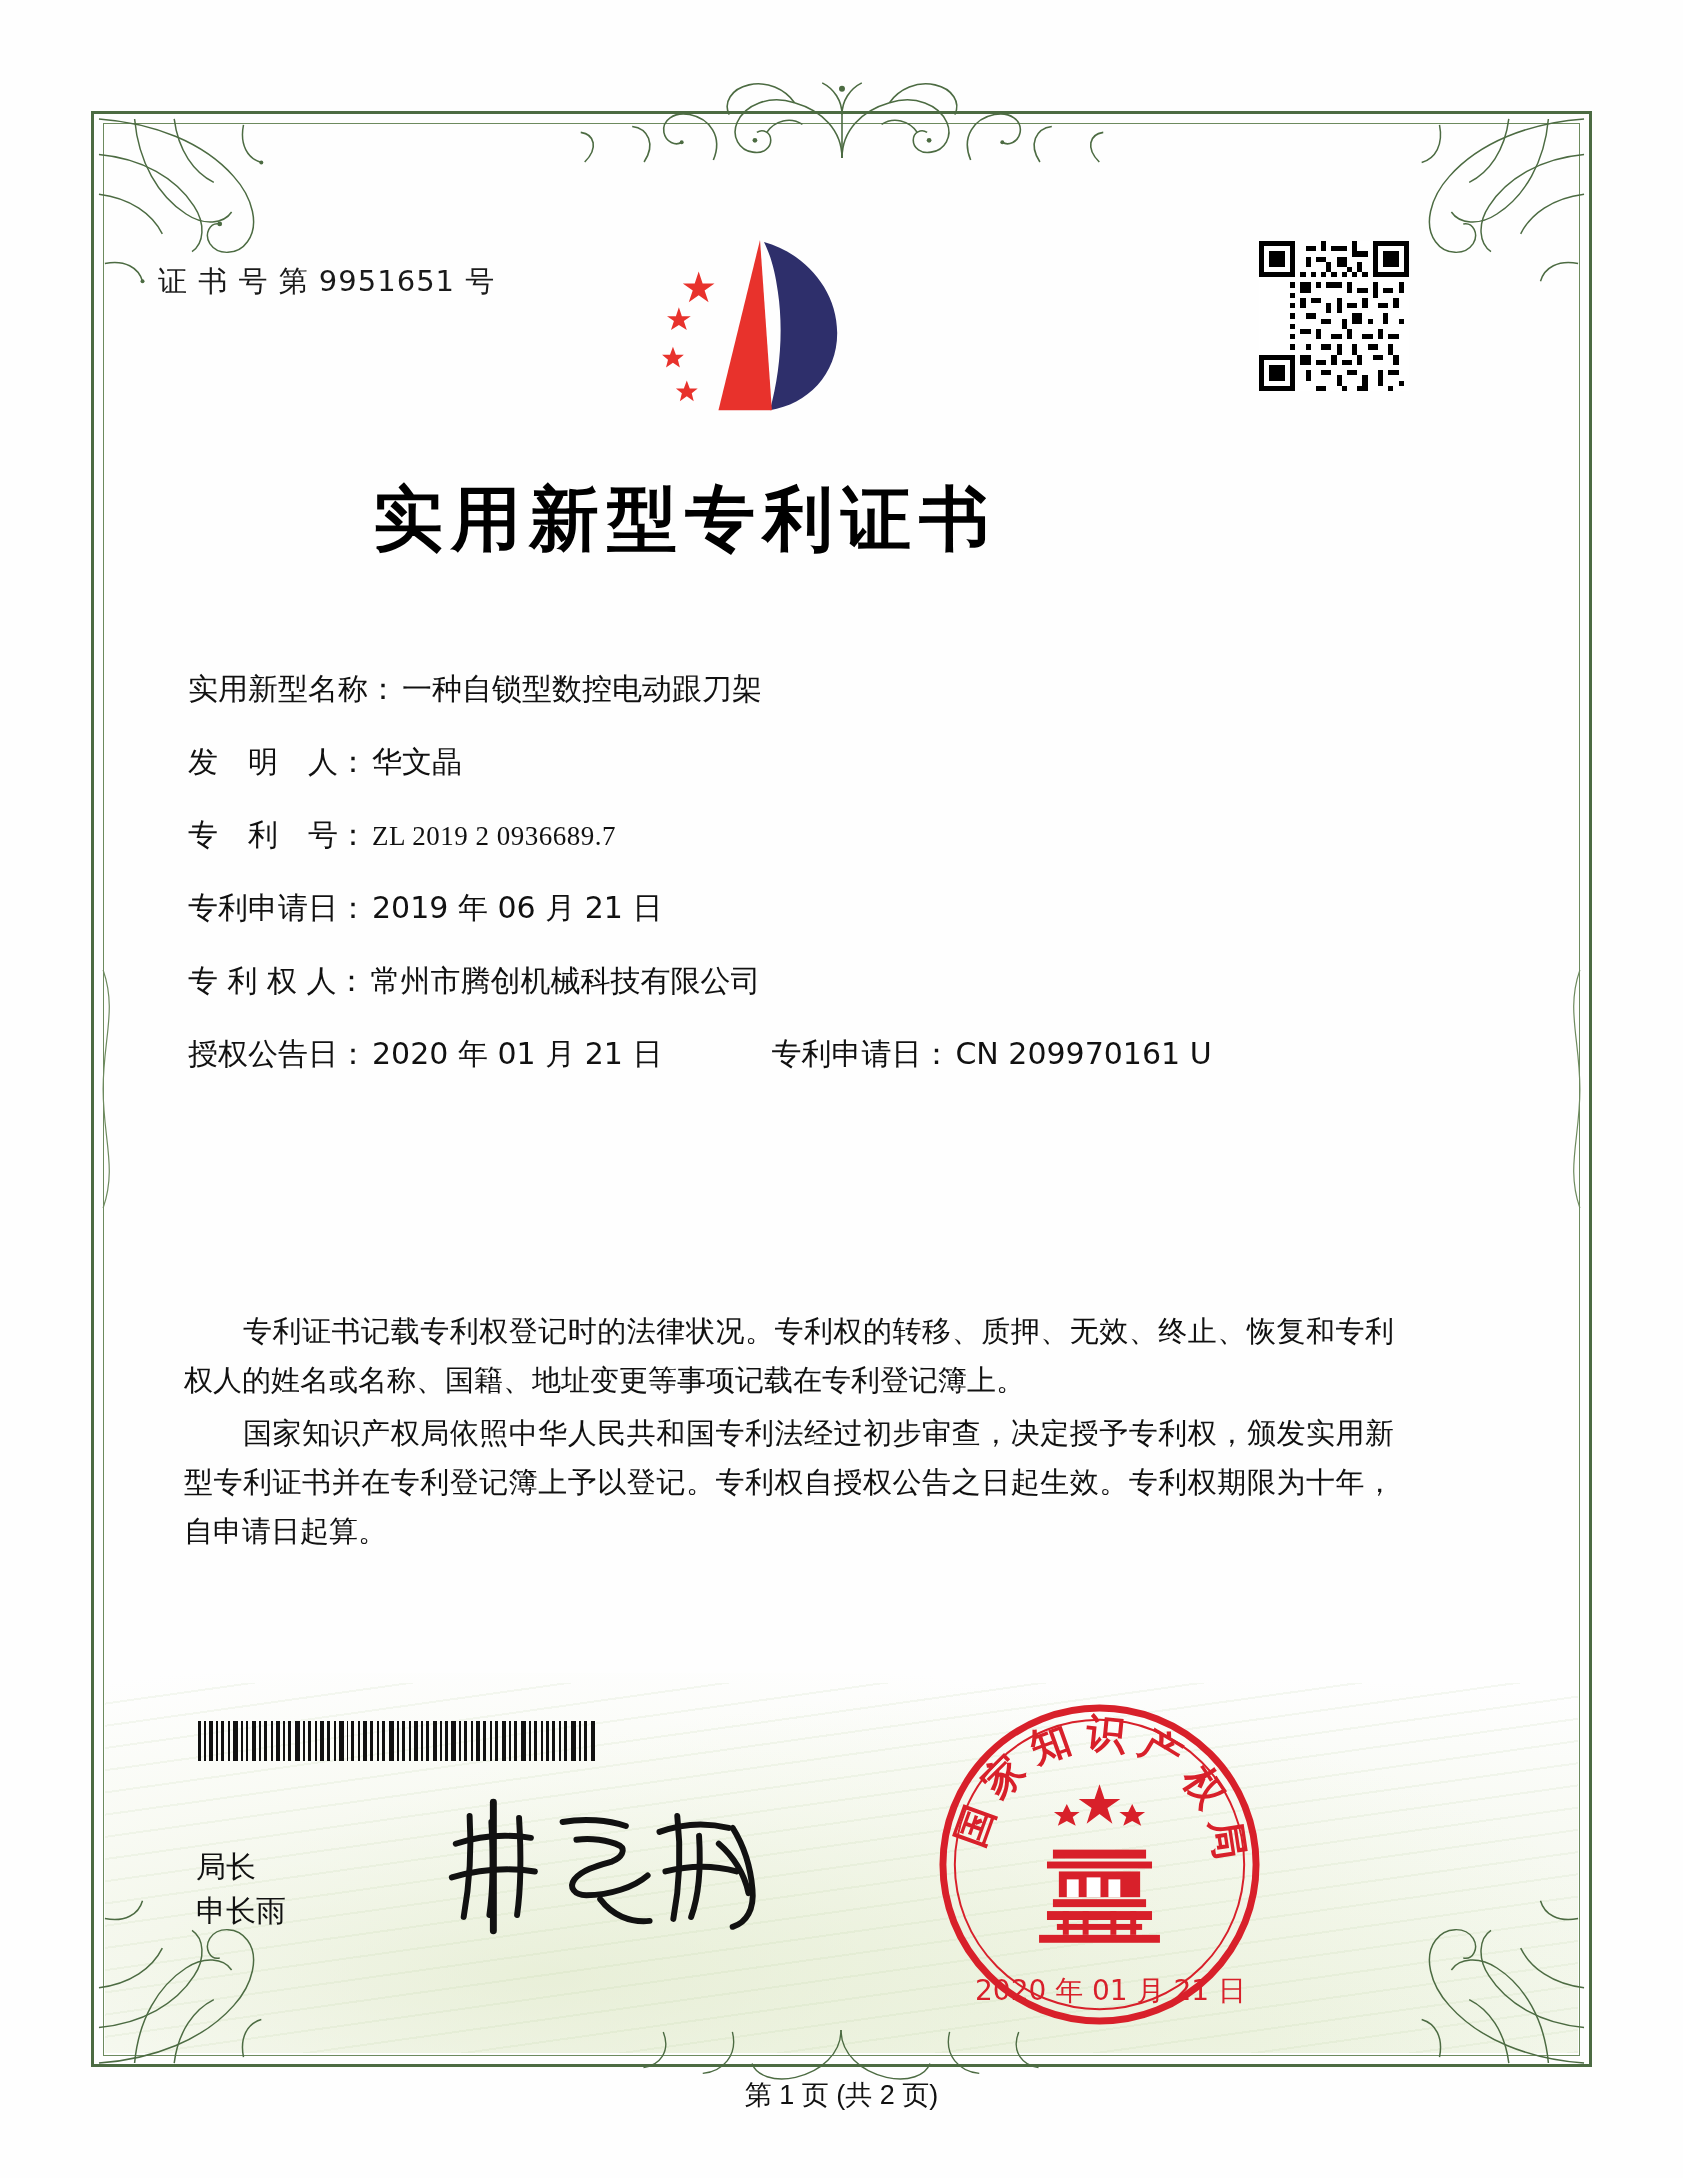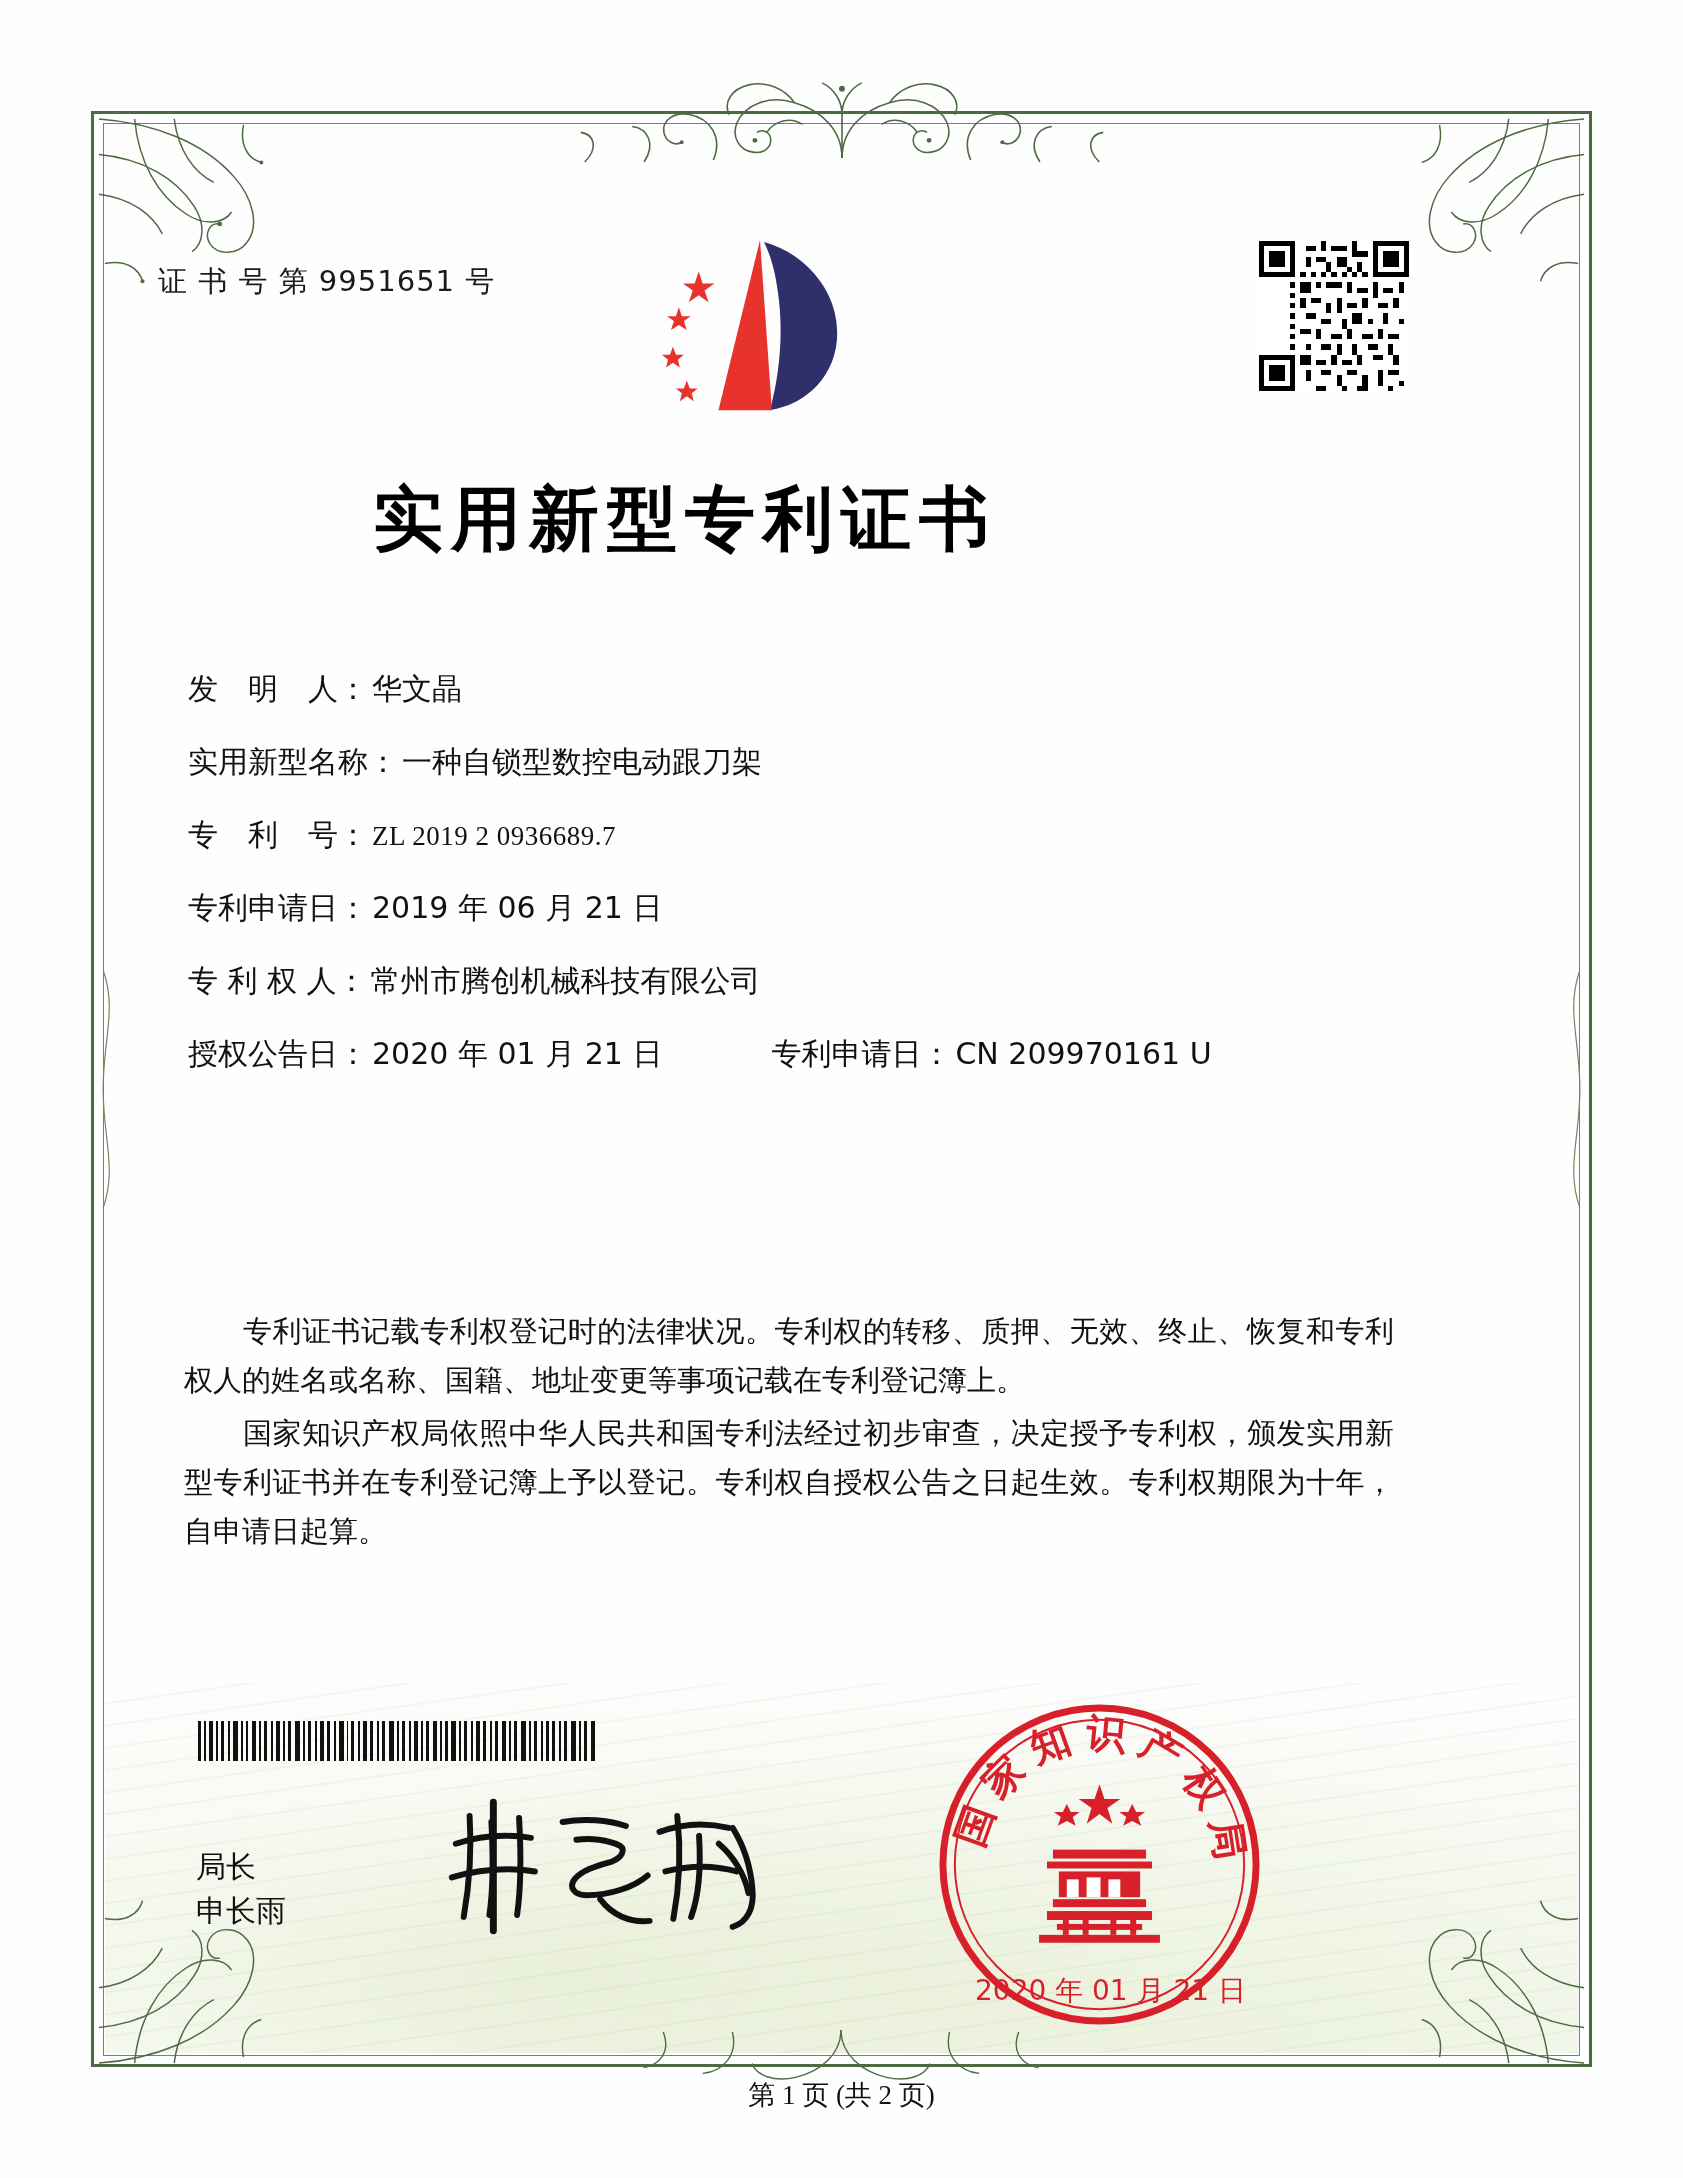--- a/index.html
+++ b/index.html
@@ -189,21 +189,21 @@
     color: #d8202a;
     white-space: nowrap;
   }
 
   
   .footer {
     position: absolute;
     left: 0; top: 2077px;
     width: 1683px;
     text-align: center;
-    font-family: Liberation Serif, serif;
+    font-family: Liberation Sans, sans-serif;
     font-size: 27px;
     color: #111;
   }
 </style>
 </head>
 <body>
 
 <div class="page">
 
   <div class="bottom-wash"></div>
@@ -432,26 +432,26 @@
         <rect x="16" y="28" width="1" height="1"></rect>
       <rect x="19" y="28" width="2" height="1"></rect>
         <rect x="25" y="28" width="1" height="1"></rect>
     </g>
   </svg>
 
   <div class="main-title">实用新型专利证书</div>
 
   <div class="fields">
     <div class="frow">
+      <span class="flabel">实用新型名称：</span>
+      <span class="fvalue">一种自锁型数控电动跟刀架</span>
+    </div>
+    <div class="frow">
       <span class="flabel">发　明　人：</span>
       <span class="fvalue">华文晶</span>
-    </div>
-    <div class="frow">
-      <span class="flabel">实用新型名称：</span>
-      <span class="fvalue">一种自锁型数控电动跟刀架</span>
     </div>
     <div class="frow">
       <span class="flabel">专　利　号：</span>
       <span class="fvalue mono">ZL 2019 2 0936689.7</span>
     </div>
     <div class="frow">
       <span class="flabel">专利申请日：</span>
       <span class="fvalue">2019 年 06 月 21 日</span>
     </div>
     <div class="frow">

